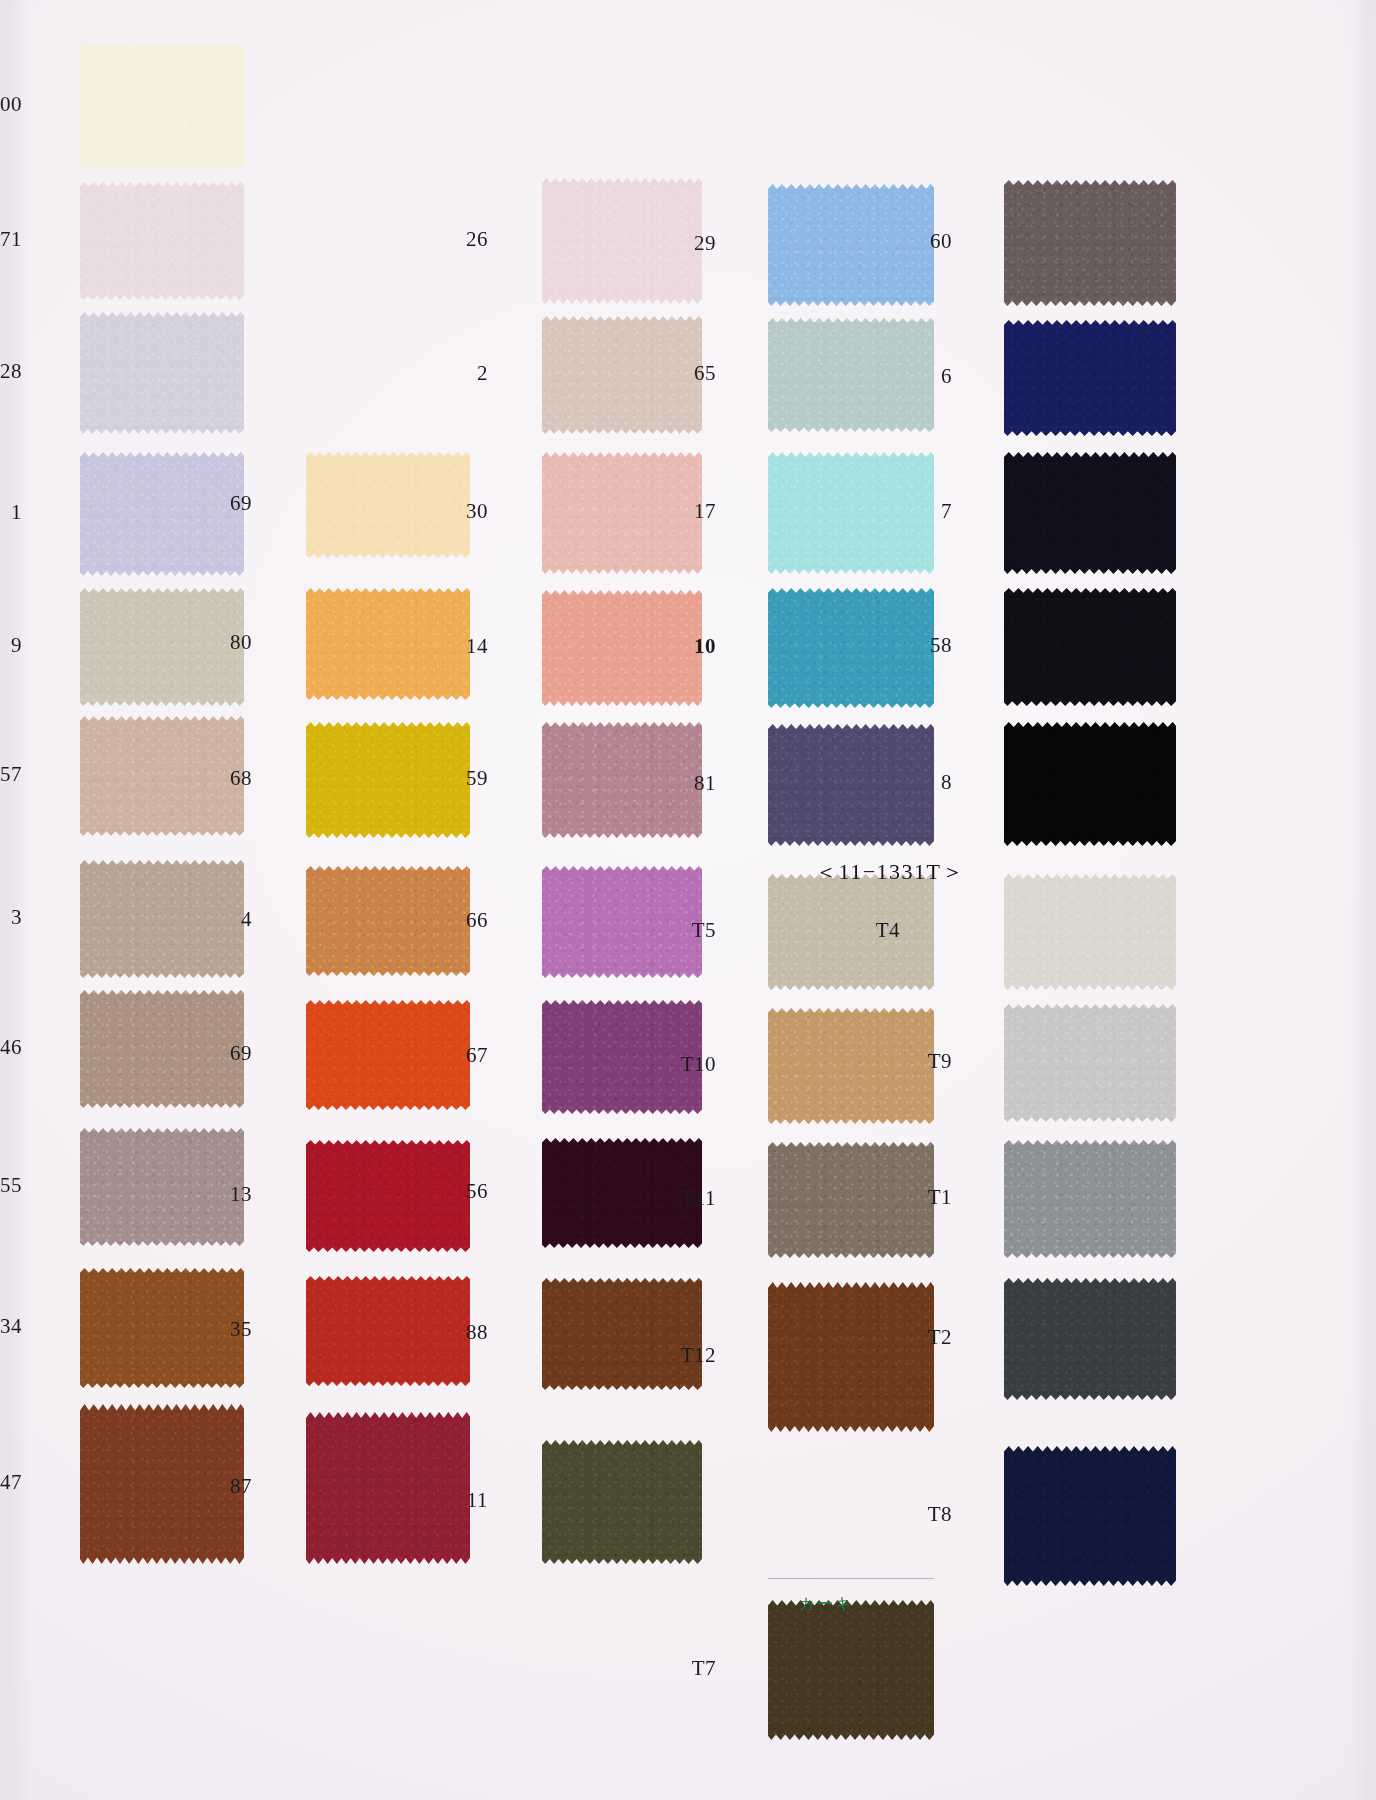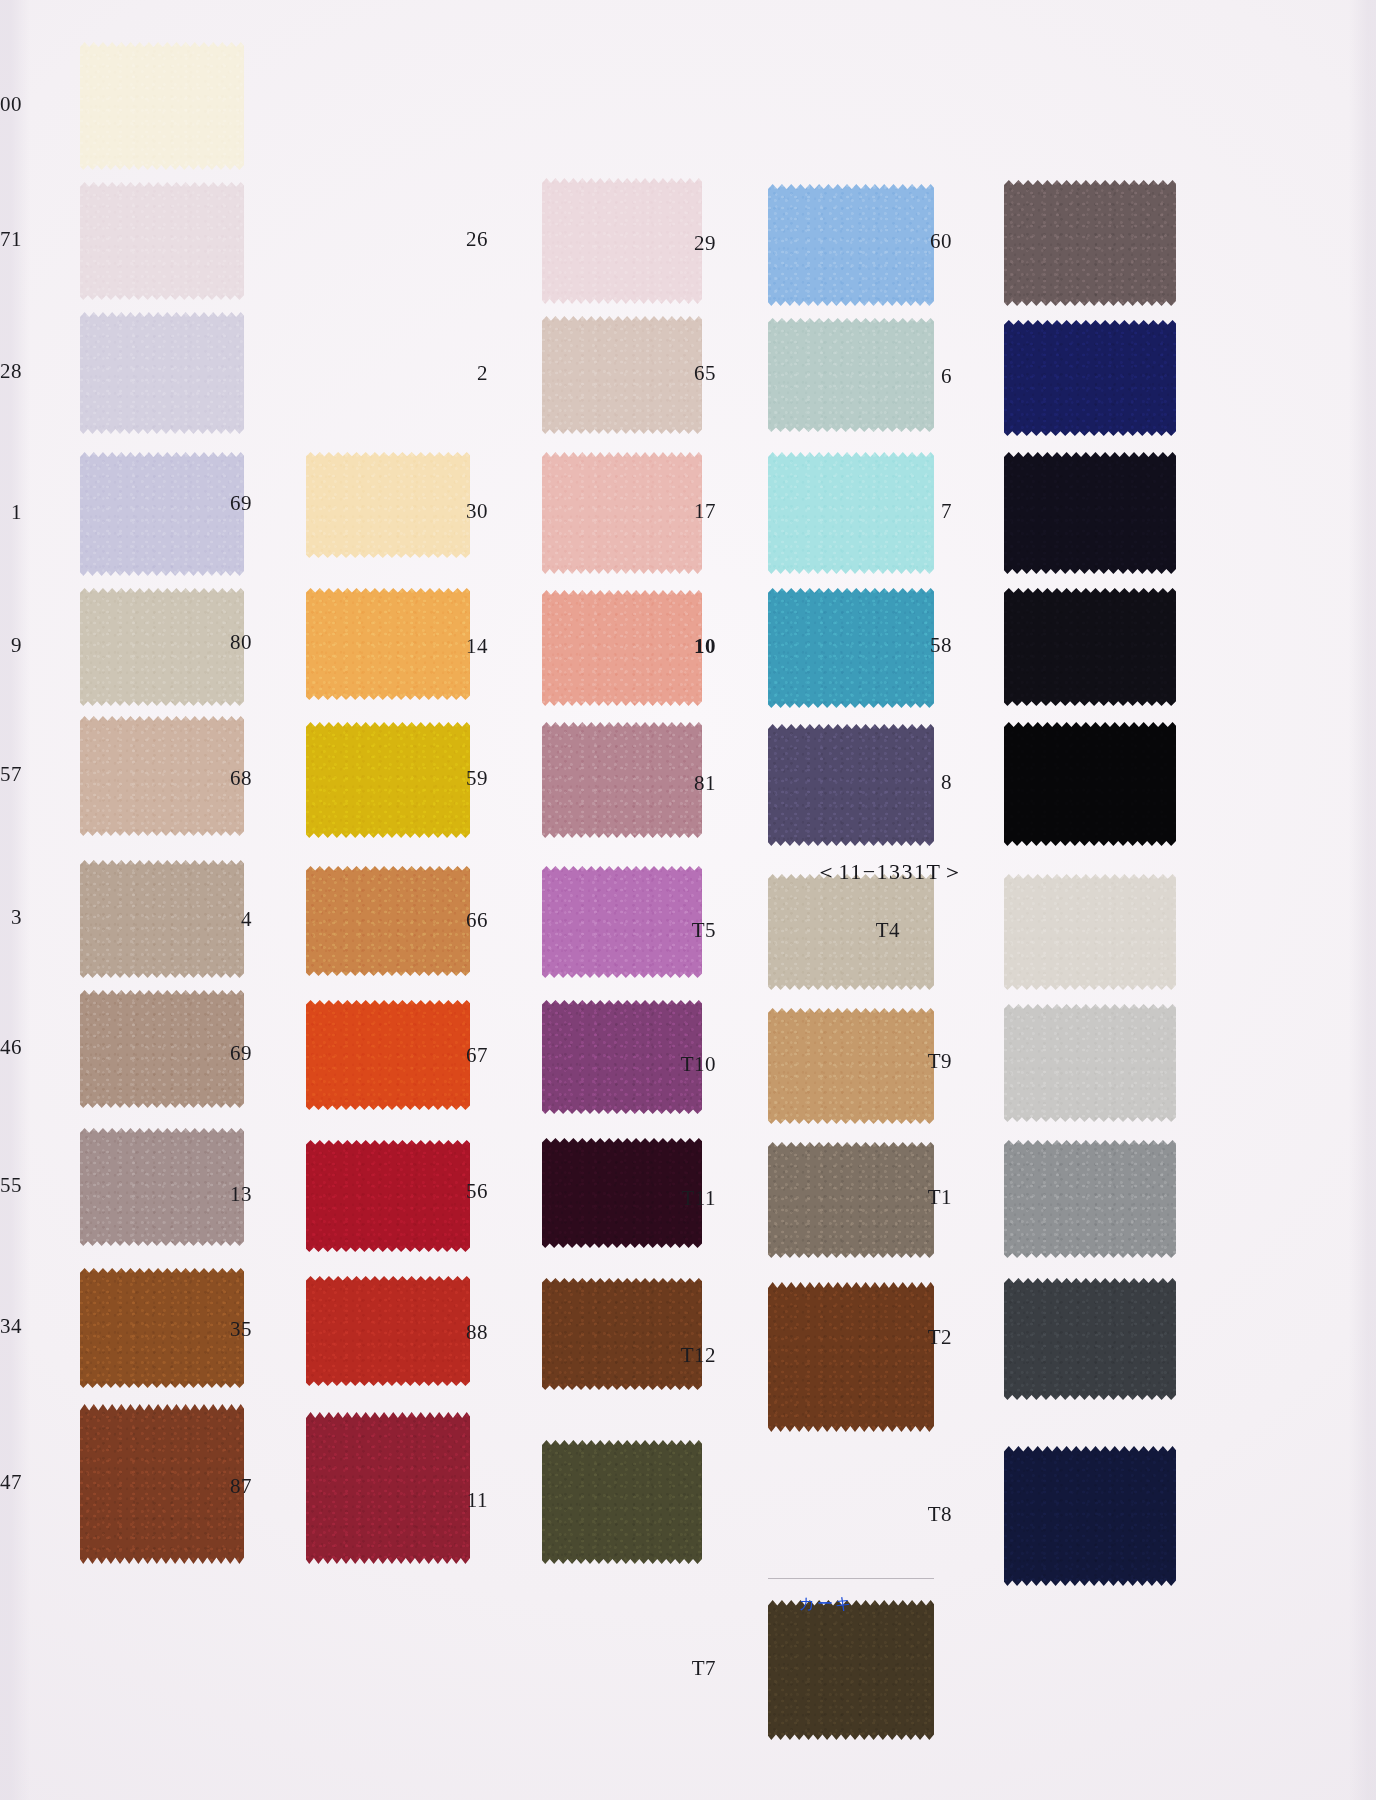--- a/index.html
+++ b/index.html
@@ -91,21 +91,21 @@
     position:absolute;
     font-size:22px;
     color:#15151a;
     letter-spacing:1.5px;
     white-space:nowrap;
     font-family:"Liberation Serif", serif;
   }
   .note{
     position:absolute;
     font-size:16px;
-    color:#1d4ed8;
+    color:#15803d;
     letter-spacing:2px;
     white-space:nowrap;
     font-family:"DejaVu Sans", sans-serif;
   }
   .rule{
     position:absolute;
     height:1px;
     background:rgba(120,112,125,.45);
   }
 </style>

